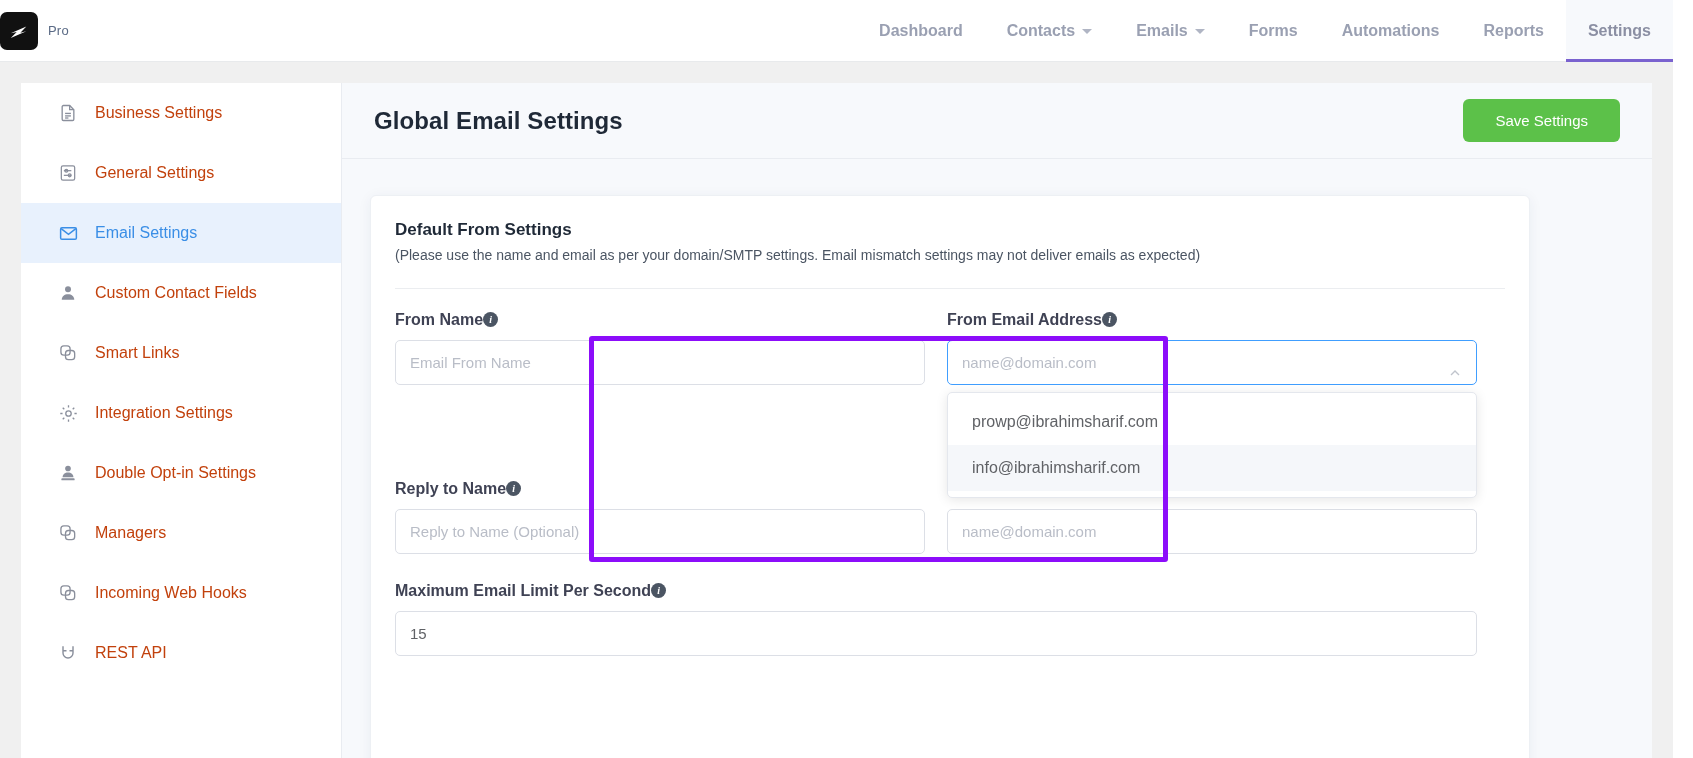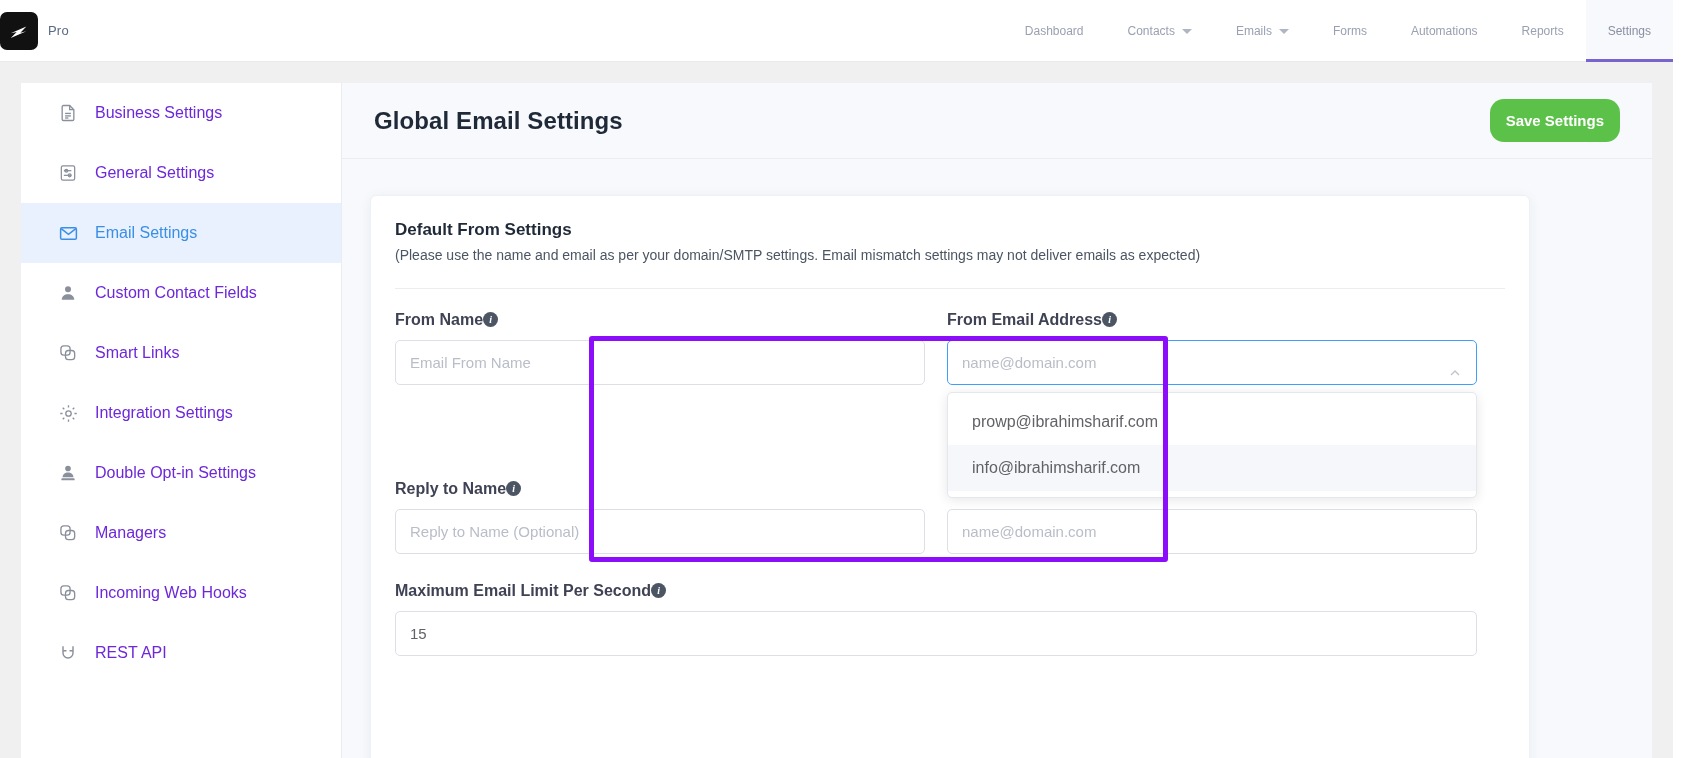--- a/index.html
+++ b/index.html
@@ -21,60 +21,60 @@
   .brand-logo {
     width:38px; height:38px; background:#111111; border-radius:7px;
     display:flex; align-items:center; justify-content:center;
   }
   .brand-pro { font-size:13px; color:#5a6a85; letter-spacing:.2px; }
 
   .navmenu { margin-left:auto; display:flex; align-items:stretch; height:62px; }
   .navitem {
     display:flex; align-items:center; gap:7px;
     padding:0 22px; height:62px;
-    font-size:12px; color:#9aa0b2; white-space:nowrap;
-    cursor:pointer; position:relative;
+    font-size:16px; color:#9aa0b2; white-space:nowrap;
+    cursor:pointer; position:relative;font-weight:bold;
   }
   .navitem.active {
     background:#f7f9fc; color:#8b8fa3;
     box-shadow: inset 0 -3px 0 #7a62cf;
   }
   .caret { display:inline-block; width:0;height:0;
     border-left:5px solid transparent; border-right:5px solid transparent;
     border-top:5px solid #b0b5c4; margin-top:2px; }
 
   
   .shell { position:absolute; top:62px; left:0; width:1673px; height:696px; background:#f0f0f0; }
 
   .sidebar {
     position:absolute; top:21px; left:21px; width:321px; height:675px;
     background:#ffffff; border-right:1px solid #e9ecf1;
   }
   .side-item {
     height:60px; display:flex; align-items:center; gap:16px;
-    padding-left:36px; font-size:16px; color:#6d28d9; cursor:pointer;
+    padding-left:36px; font-size:16px; color:#c2410c; cursor:pointer;
   }
   .side-item.active { background:#e8f1fd; color:#3a8ee6; }
   .side-ico { width:22px; height:22px; display:flex; align-items:center; justify-content:center; flex:0 0 22px; }
   .side-ico svg { display:block; }
 
   
   .main {
     position:absolute; top:21px; left:342px; width:1310px; height:675px;
     background:#f7f9fc;
   }
   .main-head {
     height:76px; background:#f7f9fc; border-bottom:1px solid #e9ecf1;
     display:flex; align-items:center; padding:0 32px;
   }
   .page-title { font-size:24px; font-weight:bold; color:#1f2937; letter-spacing:.1px; }
   .save-btn {
     margin-left:auto; background:#5cc149; color:#ffffff;
-    font-size:15px; font-weight:bold; border:none; border-radius:14px;
-    padding:13px 16px; cursor:pointer;
+    font-size:15px; font-weight:normal; border:none; border-radius:6px;
+    padding:13px 32px; cursor:pointer;
   }
 
   .card {
     position:absolute; top:112px; left:28px; width:1160px; height:588px;
     background:#ffffff; border:1px solid #edf0f4; border-radius:6px;
     box-shadow: 0 2px 14px rgba(30,45,90,.06);
     padding: 24px 24px 0 24px;
   }
   .card h3 { font-size:17px; font-weight:bold; color:#1f2937; margin-bottom:6px; }
   .card .note { font-size:14px; color:#4b5563; line-height:1.4; }

